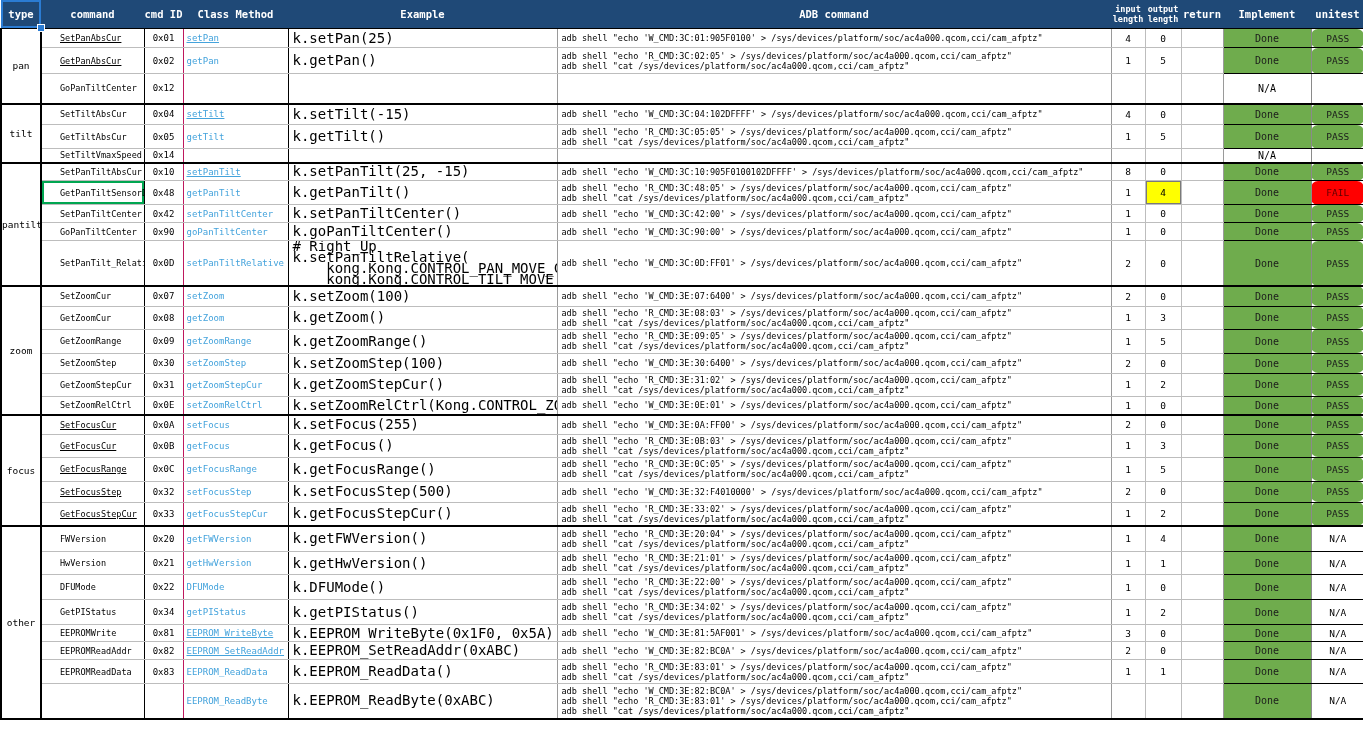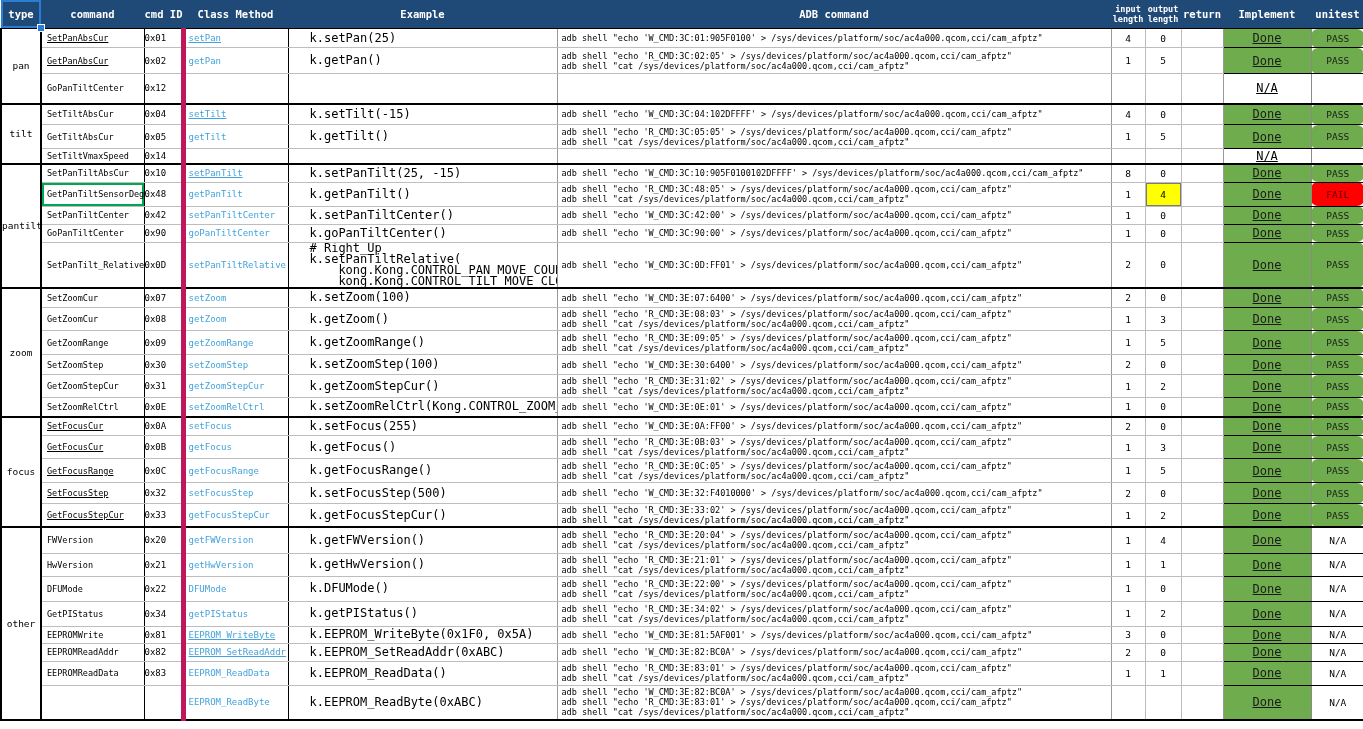--- a/index.html
+++ b/index.html
@@ -9,31 +9,31 @@
      vertical-align:middle;border-bottom:1px solid #000;position:relative;height:28px;padding:0;
      white-space:pre-line;overflow:visible;}
   th.small{font-size:8.5px;line-height:10px;}
   th.selected::after{content:"";position:absolute;top:0;left:0;right:0;bottom:0;
      border:2px solid #2B7CD3;pointer-events:none;}
   .fill-handle{position:absolute;right:-4px;bottom:-4px;width:6px;height:6px;
      background:#2B7CD3;border:1px solid #fff;z-index:5;}
   td{vertical-align:middle;overflow:hidden;font-size:9px;color:#000;padding:0;
      border-bottom:1px solid #bdbdbd;}
   .c-type{border-left:2px solid #000;border-right:2px solid #000;text-align:center;font-size:9.5px;}
-  .c-cmd{border-right:1px solid #000;padding:0 5px;font-size:8.5px;}
+  .c-cmd{border-right:1px solid #000;padding:0 18px;font-size:8.5px;}
   .lnk{text-decoration:underline;}
   .selbox{box-shadow:inset 0 0 0 2px #00A651;}
-  .c-id{border-right:5px solid #be185d;font-size:9px;margin-left:40px;}
+  .c-id{border-right:1px solid #be185d;text-align:center;font-size:9px;margin-left:40px;}
   .c-method{border-right:1px solid #000;padding:0 3px;color:#44A3DC;font-size:9px;}
-  .c-ex{border-right:1px solid #9a9a9a;padding:0 21px;white-space:pre;font-size:12px;line-height:11px;}
+  .c-ex{border-right:1px solid #9a9a9a;padding:0 4px;white-space:pre;font-size:14px;line-height:11px;}
   .c-adb{border-right:1px solid #9a9a9a;padding:1px 4px;white-space:pre;font-size:8.5px;line-height:10px;}
   .c-num{border-right:1px solid #bdbdbd;text-align:center;font-size:9.5px;}
   .hl-y{background:#FFFF00;box-shadow:inset 0 0 0 1px #7a7a7a;}
   .c-ret{border-right:1px solid #9a9a9a;}
-  .c-impl{border-right:1px solid #8a8a8a;text-align:center;font-size:12px;border-bottom:1px solid #000;text-decoration:underline;}
+  .c-impl{border-right:1px solid #8a8a8a;text-align:center;font-size:10px;border-bottom:1px solid #000;}
   .c-unit{text-align:center;font-size:9.5px;border-bottom:1px solid #000;border-radius:7px;}
   .g{background:#6FAC4D;color:#1b1b1b;}
   .r{background:#FF0000;color:#5d0000;}
   .gend{border-bottom:2px solid #000;}
 </style>
 </head>
 <body>
 
 <div>
   <table>

